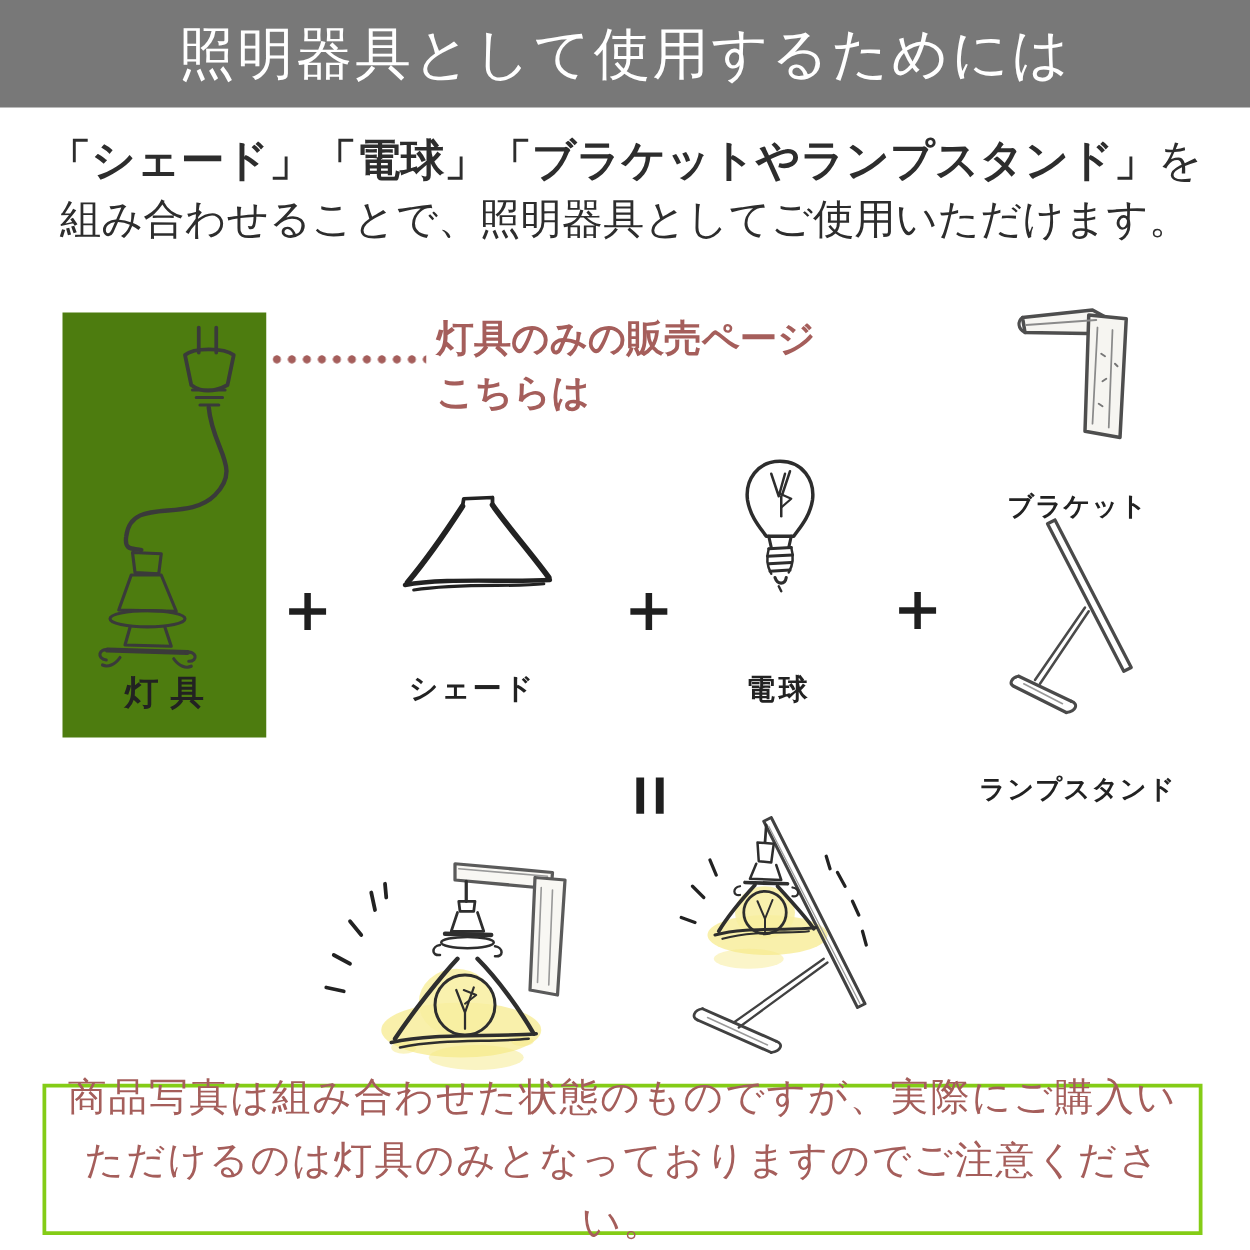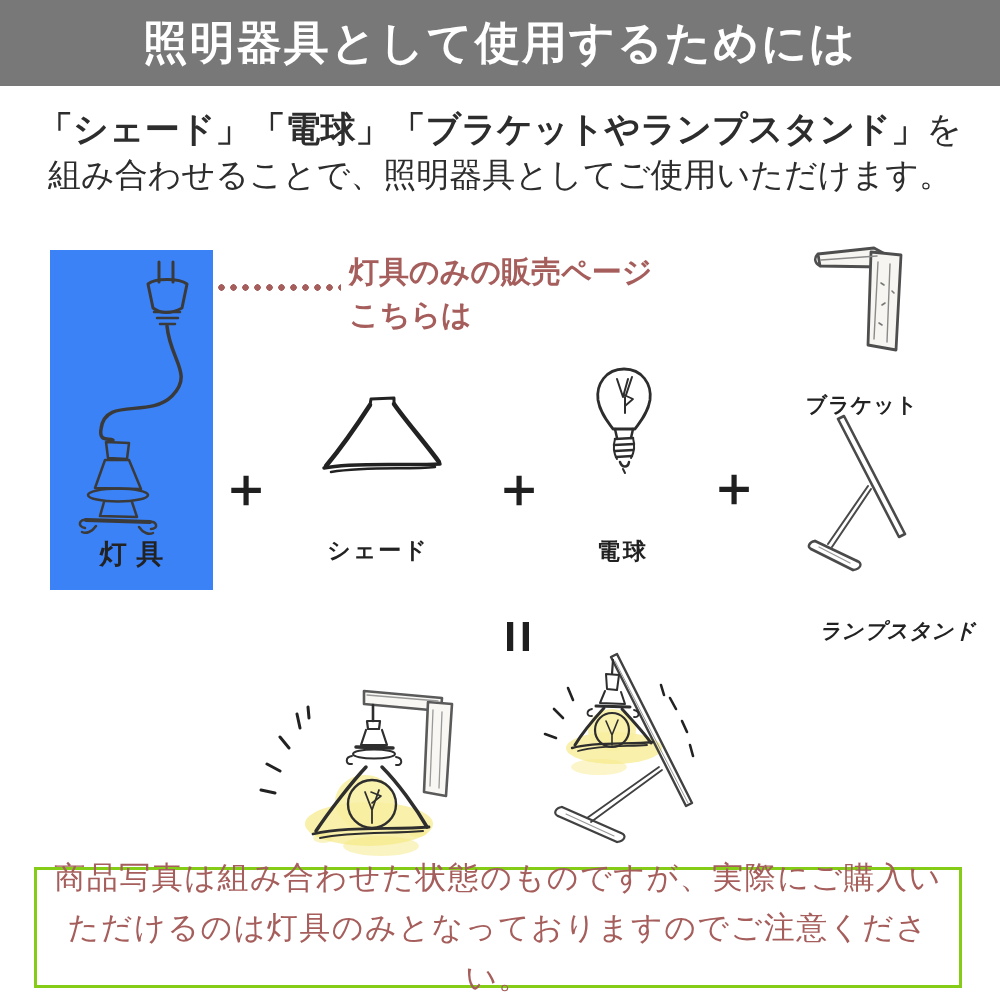--- a/index.html
+++ b/index.html
@@ -5,30 +5,30 @@
   html,body{margin:0;padding:0;background:#fff;}
   .canvas{
     position:relative;width:1000px;height:1000px;background:#ffffff;overflow:hidden;
     font-family:"Liberation Sans","DejaVu Sans",sans-serif;color:#2f2f2f;
   }
   .abs{position:absolute;}
 
   
   .hero{position:absolute;left:0;top:0;width:1000px;height:86px;background:#787878;
         display:flex;align-items:center;justify-content:center;}
-  .hero h1{margin:0;color:#ffffff;font-size:45px;font-weight:700;letter-spacing:2px;}
+  .hero h1{margin:0;color:#ffffff;font-size:45px;font-weight:400;letter-spacing:2px;}
 
   
   .intro{position:absolute;left:0;top:106px;width:1000px;text-align:center;}
   .intro .l1{font-size:35px;font-weight:700;line-height:46px;color:#2d2d2d;}
   .intro .l1 .tail{font-weight:400;}
   .intro .l2{font-size:33px;font-weight:400;line-height:46px;color:#2d2d2d;}
 
   
-  .panel{position:absolute;left:50px;top:250px;width:163px;height:340px;background:#3b82f6;}
+  .panel{position:absolute;left:50px;top:250px;width:163px;height:340px;background:#4d7c0f;}
   .panel svg{position:absolute;left:6px;top:6px;}
   .panel-label{position:absolute;left:0;bottom:18px;width:100%;text-align:center;
                font-size:27px;font-weight:700;color:#222;letter-spacing:0.35em;text-indent:0.35em;}
 
   
   .dots{position:absolute;left:218px;top:284px;width:123px;height:7px;
         background-image:radial-gradient(circle at 3.5px 3.5px,#a55e5b 3px,transparent 3.5px);
         background-size:12px 7px;background-repeat:repeat-x;}
 
   
@@ -43,21 +43,21 @@
   #plus3{left:706px;top:458px;}
   .equals{position:absolute;left:494px;top:608px;width:52px;height:56px;
           display:flex;align-items:center;justify-content:center;}
   .equals span{display:inline-block;transform:rotate(90deg);font-size:58px;font-weight:900;color:#1f1f1f;}
 
   
   .group-label{position:absolute;text-align:center;font-weight:700;color:#222;margin-top:32px;}
   #shade-label{left:308px;top:503px;width:140px;font-size:23px;letter-spacing:2px;}
   #bulb-label{left:573px;top:504px;width:100px;font-size:23px;letter-spacing:3px;}
   #bracket-label{left:787px;top:359px;width:150px;font-size:21px;letter-spacing:1px;}
-  #stand-label{left:808px;top:585px;width:180px;font-size:21px;letter-spacing:1px;font-style:italic;}
+  #stand-label{left:772px;top:585px;width:180px;font-size:21px;letter-spacing:1px;}
 
   
   #shade-svg{left:315px;top:396px;}
   #bulb-svg{left:592px;top:366px;}
   #bracket-svg{left:812px;top:241px;}
   #stand-svg{left:808px;top:413px;}
   #lamp-left{left:253px;top:676px;}
   #lamp-right{left:535px;top:645px;}
 
   

